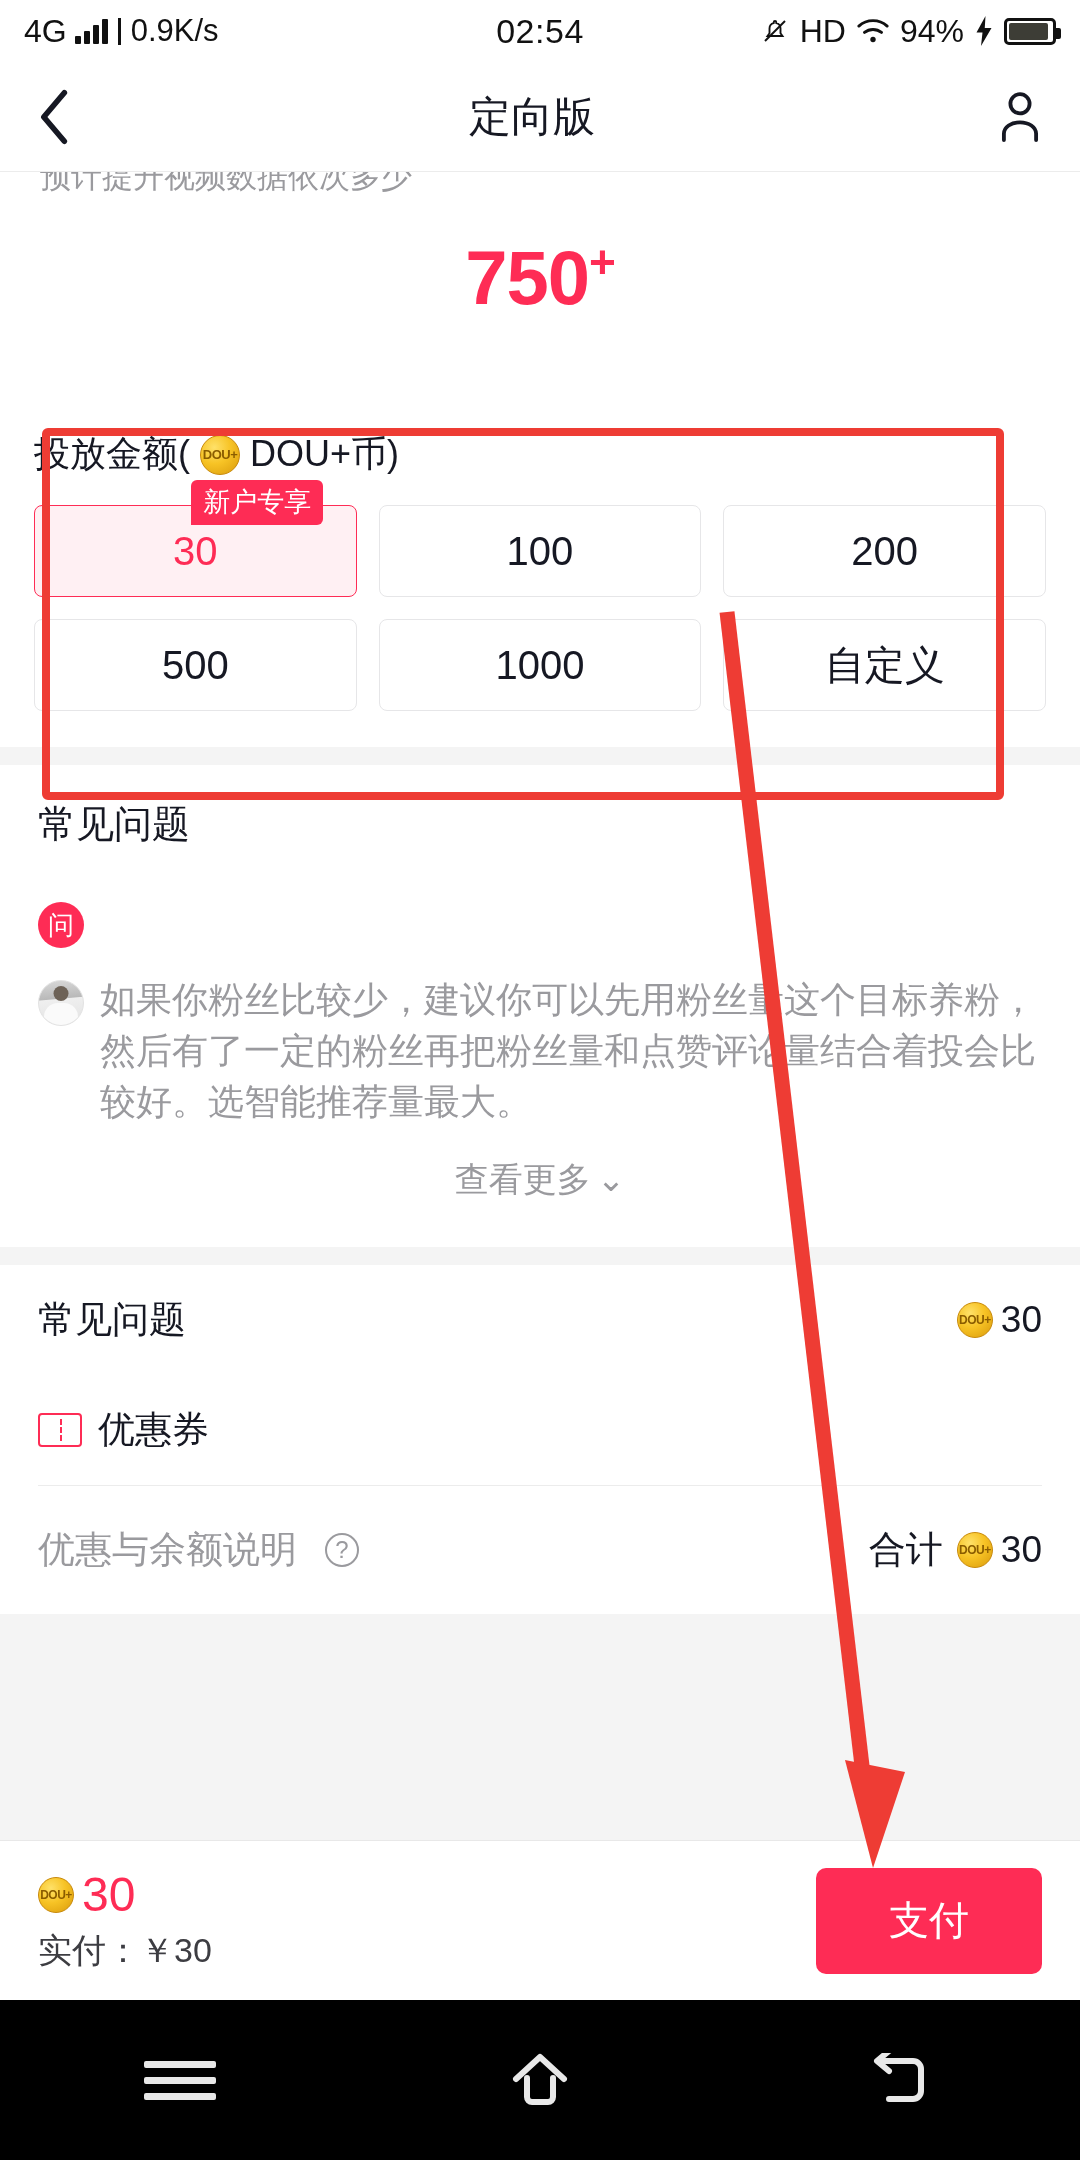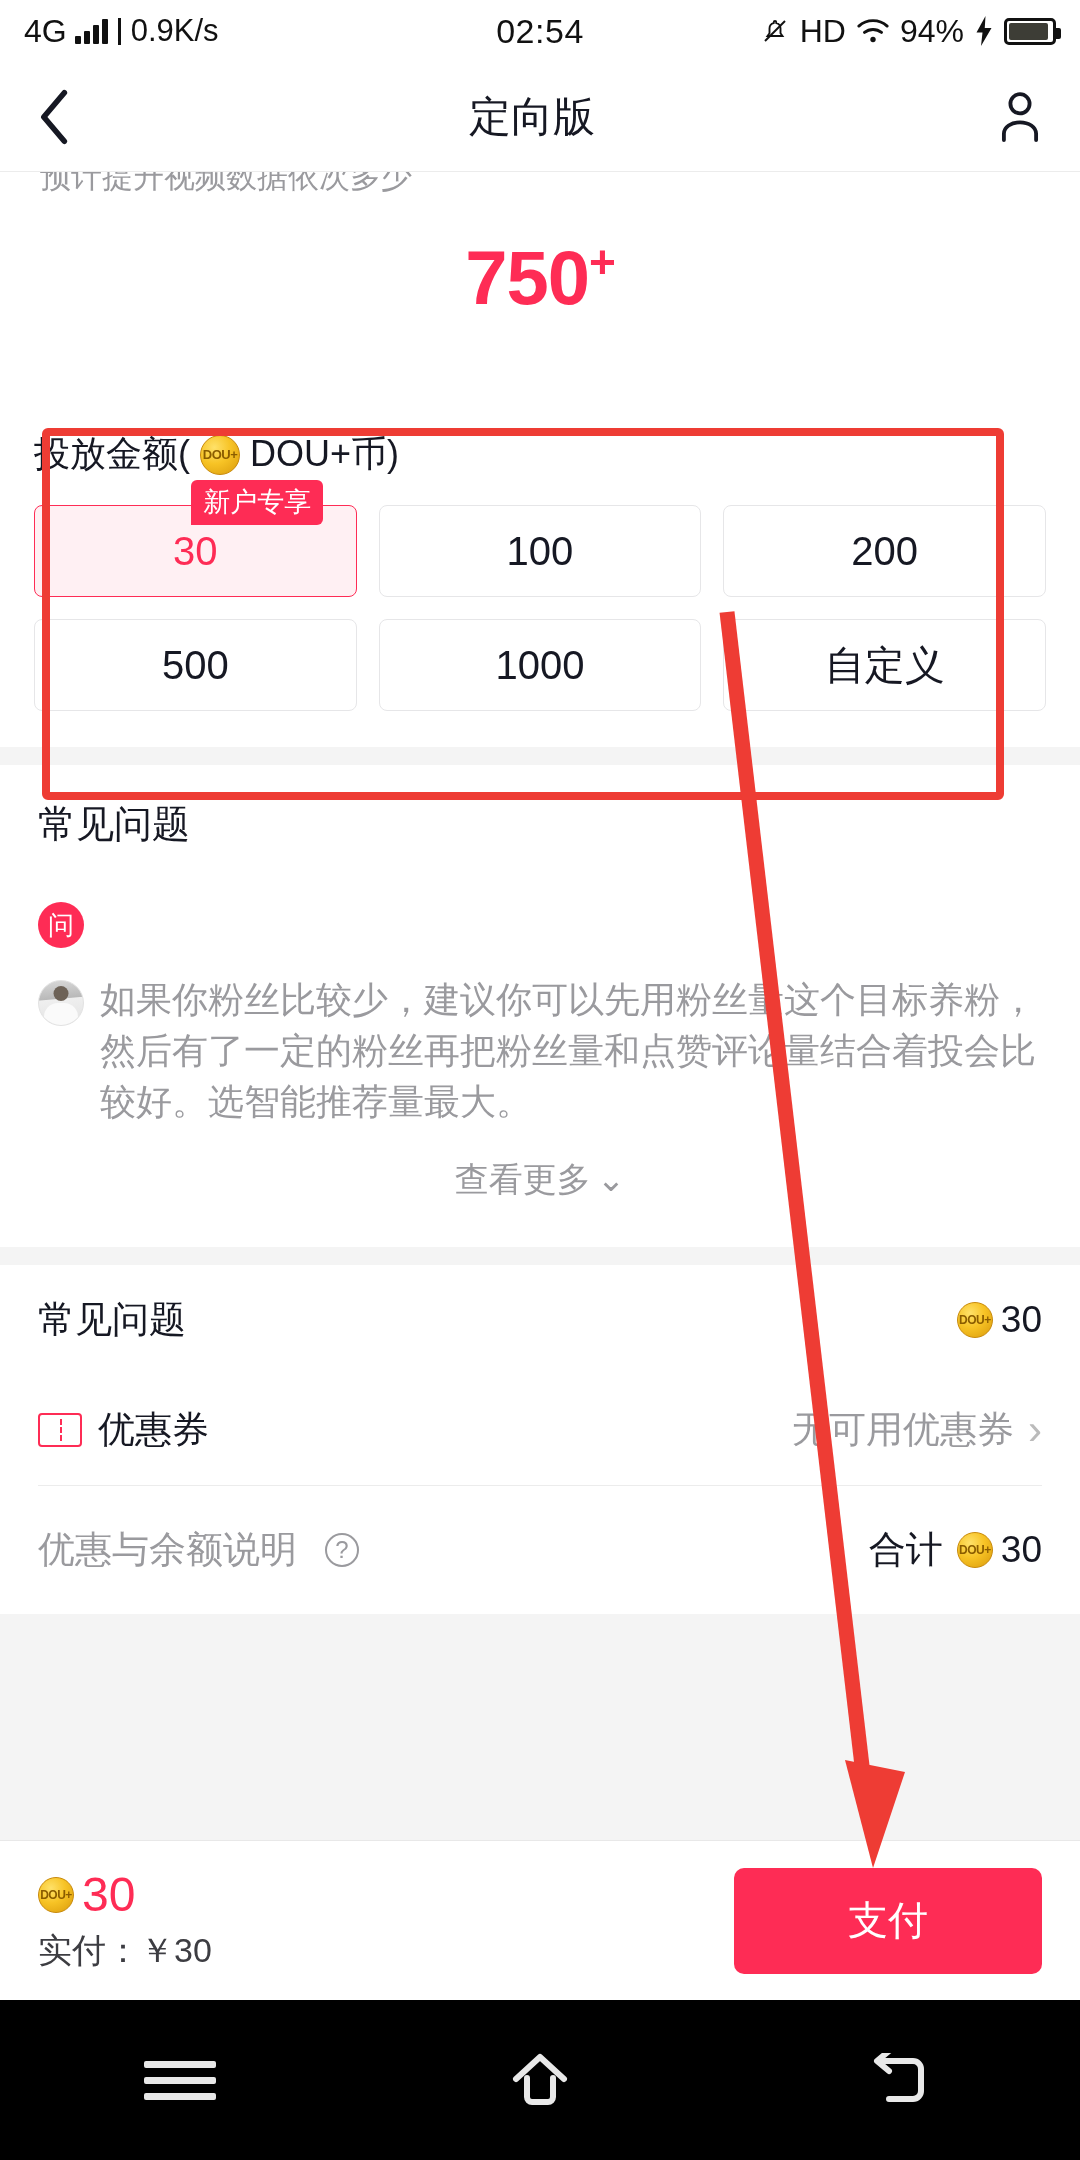--- a/index.html
+++ b/index.html
@@ -138,21 +138,21 @@
   
   .paybar {
     position:absolute; left:0; bottom:160px; width:1080px; height:160px;
     background:#fff; border-top:1px solid #e8e8e8;
     display:flex; align-items:center; padding: 0 38px;
   }
   .pay-left { display:flex; flex-direction:column; justify-content:center; gap:6px; }
   .pay-amount { display:flex; align-items:center; color:#fe2c55; font-size:48px; font-weight:500; }
   .pay-actual { font-size:34px; color:#3d3d42; }
   .pay-btn {
-    margin-left:auto; width:308px; height:106px; border-radius:10px;
+    margin-left:auto; width:226px; height:106px; border-radius:10px;
     background:#fe2c55; color:#fff; font-size:40px;
     display:flex; align-items:center; justify-content:center;
   }
 
   
   .navbar {
     position:absolute; left:0; bottom:0; width:1080px; height:160px;
     background:#000; display:flex; align-items:center; justify-content:space-around;
   }
   .nav-ico { width:120px; height:90px; display:flex;align-items:center;justify-content:center; }
@@ -283,24 +283,20 @@
         <span class="val">
           <span class="coin md">DOU+</span>
           <span>30</span>
         </span>
       </div>
       <div class="row">
         <span class="lbl">
           <span class="ticket"></span>
           <span>优惠券</span>
         </span>
-        <span class="val muted">
-          <span>无可用优惠券</span>
-          <span style="margin-left:14px;font-size:42px;color:#bbb">›</span>
-        </span>
       </div>
       <div class="hr"></div>
       <div class="row total">
         <span class="lbl muted" style="color:#9a9a9e">
           <span>优惠与余额说明</span>
           <span class="qmark">?</span>
         </span>
         <span class="val">
           <span class="total-word">合计</span>
           <span class="coin md">DOU+</span>

